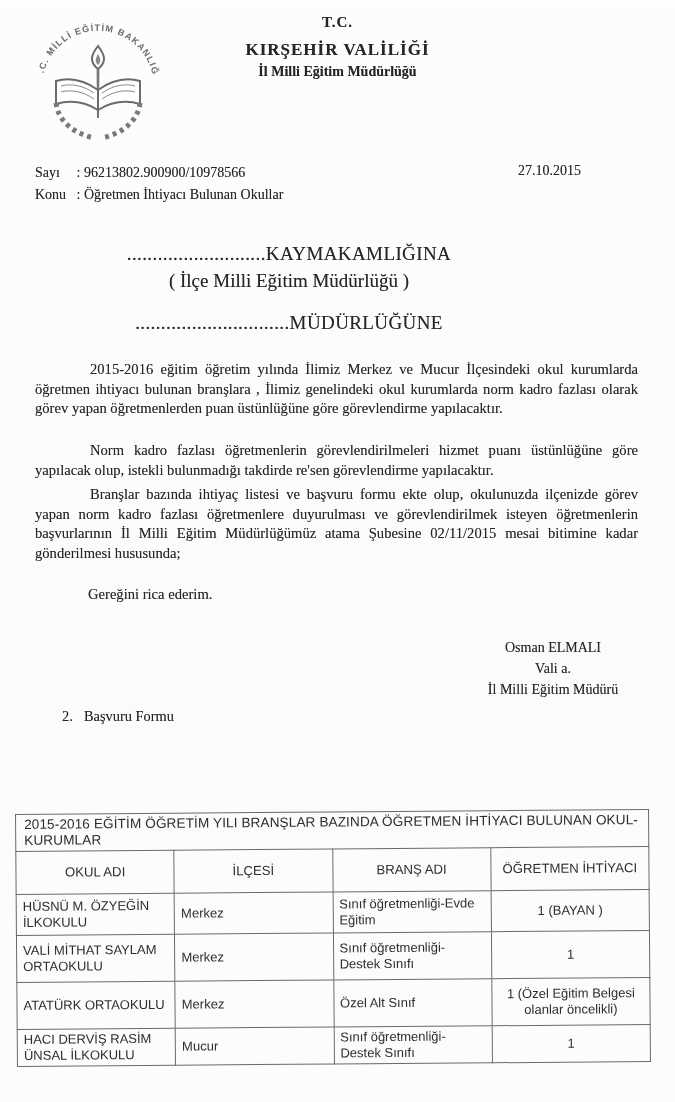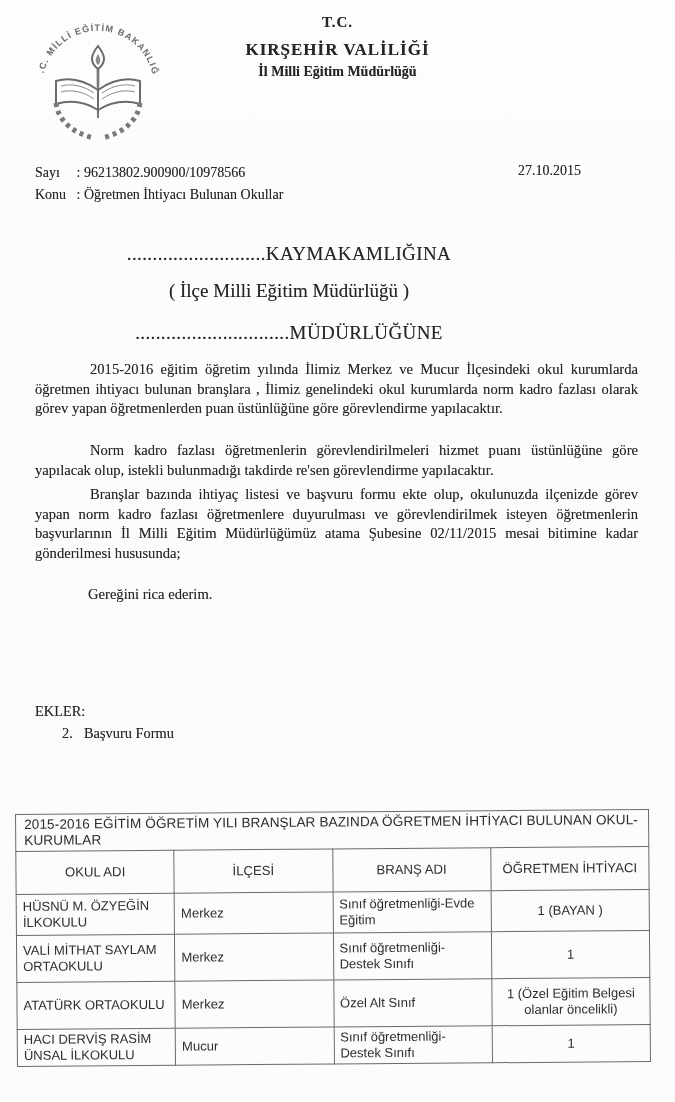--- a/index.html
+++ b/index.html
@@ -25,21 +25,21 @@
   .head .org2{ font-size:14px; font-weight:bold; margin-top:4px; }
 
   
   .meta{ position:absolute; left:35px; top:162px; font-size:14px; line-height:22px; }
   .meta .lbl{ display:inline-block; min-width:38px; font-weight:normal; }
   .date{ position:absolute; left:518px; top:163px; font-size:14px; }
 
   
   .addr{ position:absolute; left:0; top:243px; width:578px; text-align:center; font-size:19px; }
   .addr .l1{ letter-spacing:.4px; }
-  .addr .l2{ margin-top:15px;text-align:center; }
+  .addr .l2{ margin-top:5px;text-align:center; }
   .addr .l3{ margin-top:20px; letter-spacing:.4px; }
 
   
   .para{ position:absolute; left:35px; width:603px; font-size:14.6px; line-height:19.5px;
          text-align:justify; text-indent:55px; }
   .p1{ top:360px; }
   .p2{ top:441px; }
   .p3{ top:485px; }
   .closing{ position:absolute; left:88px; top:586px; font-size:14.6px; }
 
@@ -113,23 +113,27 @@
     <div class="l1">...........................KAYMAKAMLIĞINA</div>
     <div class="l2">( İlçe Milli Eğitim Müdürlüğü )</div>
     <div class="l3">..............................MÜDÜRLÜĞÜNE</div>
   </div>
 
   <div class="para p1 soft">2015-2016 eğitim öğretim yılında  İlimiz Merkez ve Mucur İlçesindeki  okul kurumlarda öğretmen ihtiyacı bulunan branşlara , İlimiz genelindeki okul kurumlarda norm kadro fazlası olarak görev yapan öğretmenlerden puan üstünlüğüne göre görevlendirme yapılacaktır.</div>
   <div class="para p2 soft">Norm kadro fazlası öğretmenlerin görevlendirilmeleri hizmet puanı üstünlüğüne göre yapılacak olup, istekli bulunmadığı takdirde re'sen görevlendirme yapılacaktır.</div>
   <div class="para p3 soft">Branşlar bazında ihtiyaç listesi ve başvuru formu ekte olup, okulunuzda ilçenizde görev yapan norm kadro fazlası  öğretmenlere duyurulması ve görevlendirilmek isteyen öğretmenlerin başvurlarının İl Milli Eğitim Müdürlüğümüz atama Şubesine 02/11/2015 mesai bitimine kadar gönderilmesi hususunda;</div>
   <div class="closing soft">Gereğini rica ederim.</div>
 
+  <div class="sig soft">
+    <div>Osman ELMALI</div>
+    <div>Vali a.</div>
+    <div>İl Milli Eğitim Müdürü</div>
+  </div>
 
   <div class="ekler soft">
-    <div class="hdr">EKLER:</div>
     <div class="item"><span class="num">2.</span><span>Başvuru Formu</span></div>
   </div>
 
   <div class="tblwrap">
     <table>
       <tbody>
         <tr class="t-title">
           <td colspan="4">2015-2016 EĞİTİM ÖĞRETİM YILI  BRANŞLAR BAZINDA  ÖĞRETMEN İHTİYACI BULUNAN OKUL-KURUMLAR</td>
         </tr>
         <tr class="t-head">

